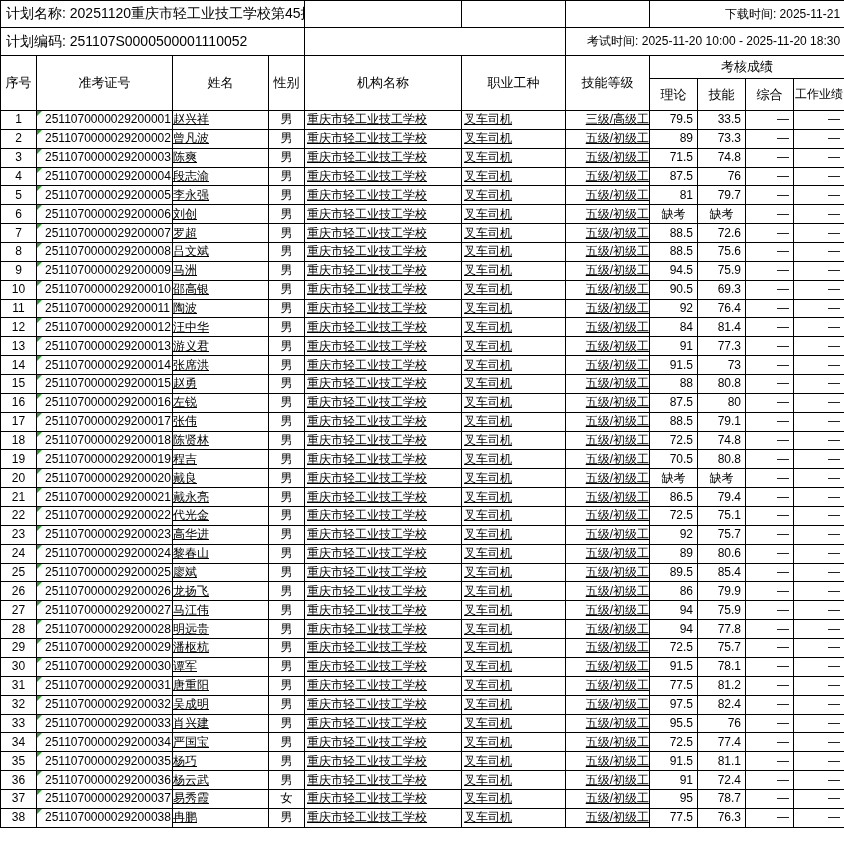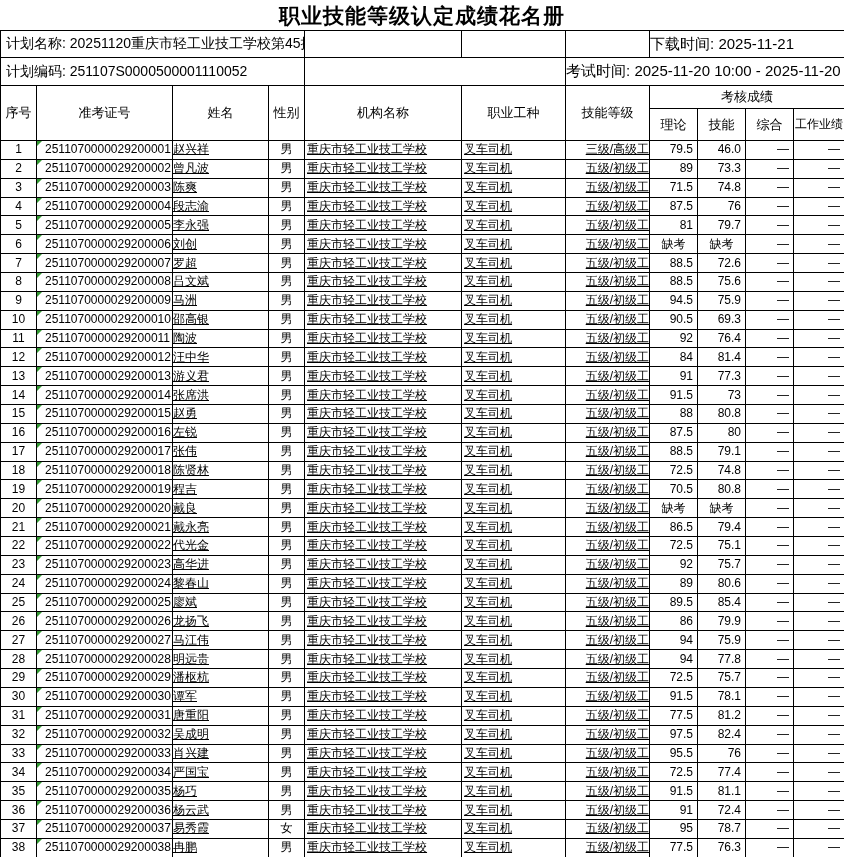--- a/index.html
+++ b/index.html
@@ -16,21 +16,21 @@
     width:844px; border-collapse:collapse; table-layout:fixed;
   }
   table.sheet td, table.sheet th {
     border:1px solid #000; font-weight:normal; overflow:hidden;
     white-space:nowrap; vertical-align:middle; color:#000;
   }
   
   tr.info-row-1 { height:27px; }
   tr.info-row-2 { height:28px;margin-top:15px; }
   td.info-left  { text-align:left;  padding-left:5px;  font-size:14px; }
-  td.info-right { padding-right:4px; font-size:15px; }
+  td.info-right { text-align:right; padding-right:4px; font-size:12px; }
   
   tr.head-group { height:23px; }
   tr.head-sub   { height:32px; }
   th.colhead { font-size:13px; text-align:center; }
   th.colhead-wrap { font-size:12px; text-align:center; white-space:normal; line-height:15px; }
   
   tr.data-row { height:18.87px; }
   tr.data-row td { font-size:12px; line-height:13px; }
   .c-seq    { text-align:center; }
   .c-ticket { text-align:left; padding-left:8px; position:relative;margin-left:44px; }
@@ -44,21 +44,20 @@
   .c-occ    { text-align:left; padding-left:2px; text-decoration:underline; }
   .c-level  { text-align:right; padding-left:5px; text-decoration:underline; }
   .c-num    { text-align:right; padding-right:4px; }
   .c-num.absent { text-align:center; padding-right:0; }
   .c-dash   { text-align:right; padding-right:4px; }
 </style>
 </head>
 <body>
 
 <div class="page">
-  <div class="doc-title">职业技能等级认定成绩花名册</div>
 
   <table class="sheet">
     <colgroup>
       <col style="width:36px">
         <col style="width:136px">
         <col style="width:96px">
         <col style="width:36px">
       <col style="width:157px">
         <col style="width:104px">
         <col style="width:84px">
@@ -102,21 +101,21 @@
     <tbody id="roster-body">
         <tr class="data-row">
           <td class="c-seq">1</td>
           <td class="c-ticket">2511070000029200001</td>
           <td class="c-name">赵兴祥</td>
           <td class="c-gender">男</td>
           <td class="c-org">重庆市轻工业技工学校</td>
           <td class="c-occ">叉车司机</td>
           <td class="c-level">三级/高级工</td>
           <td class="c-num">79.5</td>
-          <td class="c-num">46.0</td>
+          <td class="c-num">33.5</td>
           <td class="c-dash">—</td>
           <td class="c-dash">—</td>
         </tr>
         <tr class="data-row">
           <td class="c-seq">2</td>
           <td class="c-ticket">2511070000029200002</td>
           <td class="c-name">曾凡波</td>
           <td class="c-gender">男</td>
           <td class="c-org">重庆市轻工业技工学校</td>
           <td class="c-occ">叉车司机</td>

